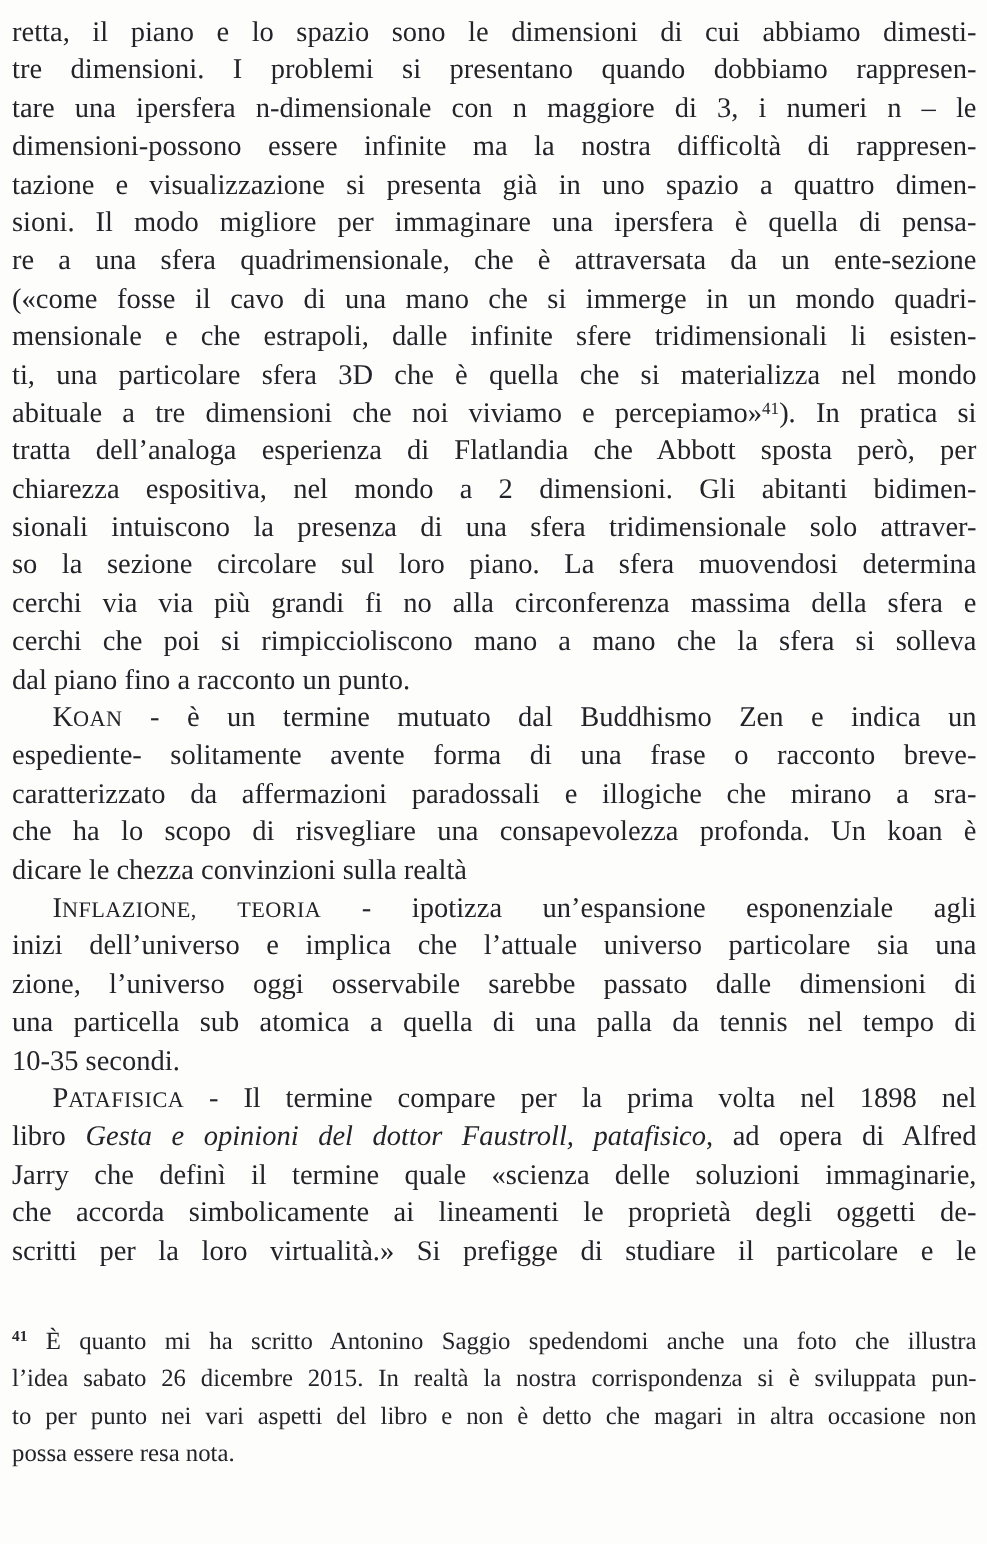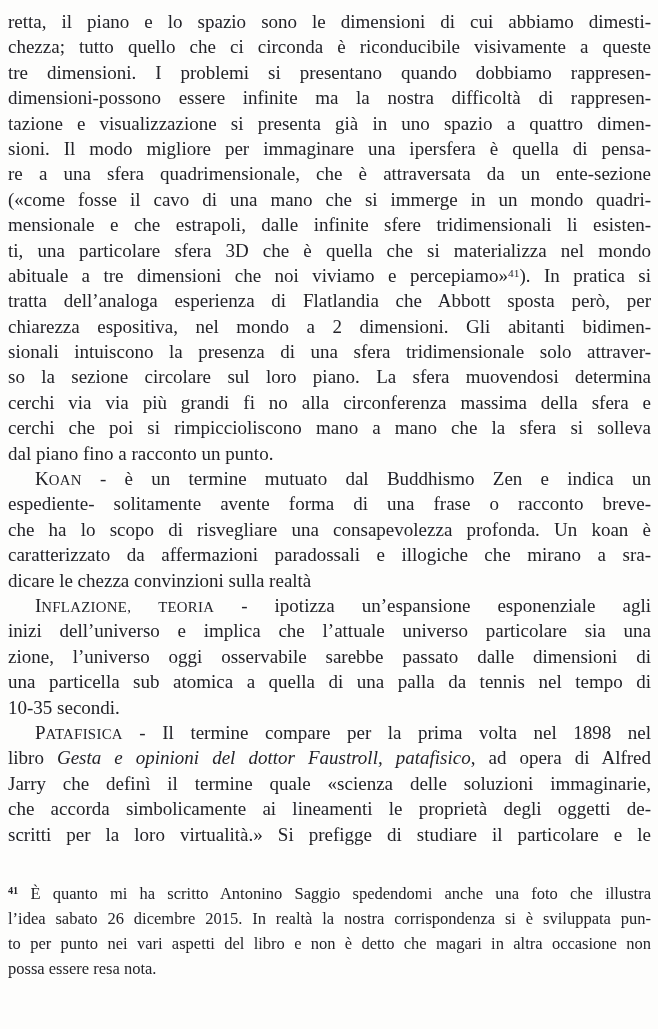--- a/index.html
+++ b/index.html
@@ -59,43 +59,43 @@
     height: 25px;
   }
 </style>
 </head>
 <body>
 
 <div class="page">
   <div class="body-text">
       <div class="para">
         <div class="ln"><span>retta, il piano e lo spazio sono le dimensioni di cui abbiamo dimesti-</span></div>
-        <div class="ln"><span>chezza; tutto quello che ci circonda è riconducibile visivamente a queste</span></div>
         <div class="ln"><span>tre dimensioni. I problemi si presentano quando dobbiamo rappresen-</span></div>
+        <div class="ln"><span>tare una ipersfera n-dimensionale con n maggiore di 3, i numeri n – le</span></div>
         <div class="ln"><span>dimensioni-possono essere infinite ma la nostra difficoltà di rappresen-</span></div>
         <div class="ln"><span>tazione e visualizzazione si presenta già in uno spazio a quattro dimen-</span></div>
         <div class="ln"><span>sioni. Il modo migliore per immaginare una ipersfera è quella di pensa-</span></div>
         <div class="ln"><span>re a una sfera quadrimensionale, che è attraversata da un ente-sezione</span></div>
         <div class="ln"><span>(«come fosse il cavo di una mano che si immerge in un mondo quadri-</span></div>
         <div class="ln"><span>mensionale e che estrapoli, dalle infinite sfere tridimensionali li esisten-</span></div>
         <div class="ln"><span>ti, una particolare sfera 3D che è quella che si materializza nel mondo</span></div>
         <div class="ln"><span>abituale a tre dimensioni che noi viviamo e percepiamo»</span><span class="sup">41</span><span>). In pratica si</span></div>
         <div class="ln"><span>tratta dell’analoga esperienza di Flatlandia che Abbott sposta però, per</span></div>
         <div class="ln"><span>chiarezza espositiva, nel mondo a 2 dimensioni. Gli abitanti bidimen-</span></div>
         <div class="ln"><span>sionali intuiscono la presenza di una sfera tridimensionale solo attraver-</span></div>
         <div class="ln"><span>so la sezione circolare sul loro piano. La sfera muovendosi determina</span></div>
         <div class="ln"><span>cerchi via via più grandi fi no alla circonferenza massima della sfera e</span></div>
         <div class="ln"><span>cerchi che poi si rimpiccioliscono mano a mano che la sfera si solleva</span></div>
         <div class="ln e"><span>dal piano fino a racconto un punto.</span></div>
       </div>
       <div class="para">
         <div class="ln ind"><span>K</span><span class="sc">OAN</span><span> - è un termine mutuato dal Buddhismo Zen e indica un</span></div>
         <div class="ln"><span>espediente- solitamente avente forma di una frase o racconto breve-</span></div>
+        <div class="ln"><span>caratterizzato da affermazioni paradossali e illogiche che mirano a sra-</span></div>
         <div class="ln"><span>che ha lo scopo di risvegliare una consapevolezza profonda. Un koan è</span></div>
-        <div class="ln"><span>caratterizzato da affermazioni paradossali e illogiche che mirano a sra-</span></div>
         <div class="ln e"><span>dicare le chezza convinzioni sulla realtà</span></div>
       </div>
       <div class="para">
         <div class="ln ind"><span>I</span><span class="sc">NFLAZIONE,</span><span> </span><span class="sc">TEORIA</span><span> - ipotizza un’espansione esponenziale agli</span></div>
         <div class="ln"><span>inizi dell’universo e implica che l’attuale universo particolare sia una</span></div>
         <div class="ln"><span>zione, l’universo oggi osservabile sarebbe passato dalle dimensioni di</span></div>
         <div class="ln"><span>una particella sub atomica a quella di una palla da tennis nel tempo di</span></div>
         <div class="ln e"><span>10-35 secondi.</span></div>
       </div>
       <div class="para">

